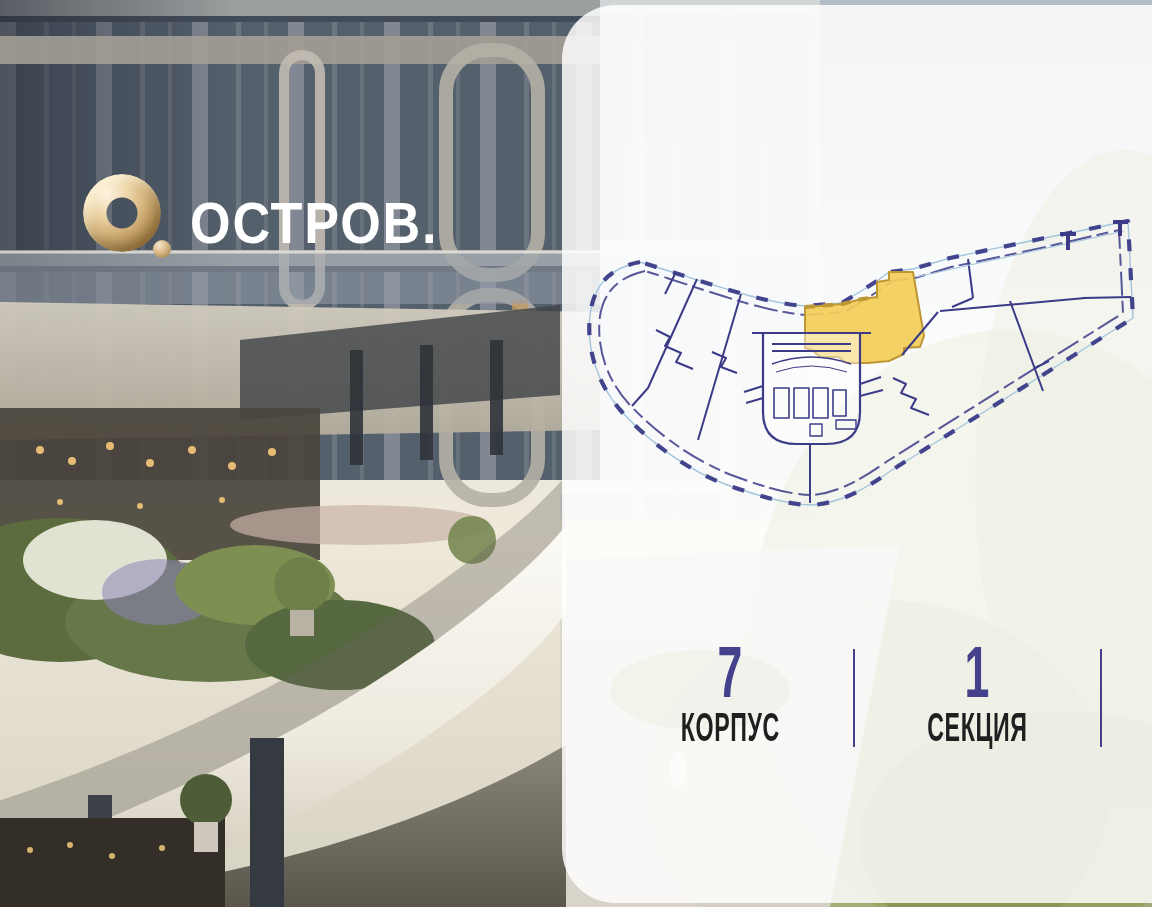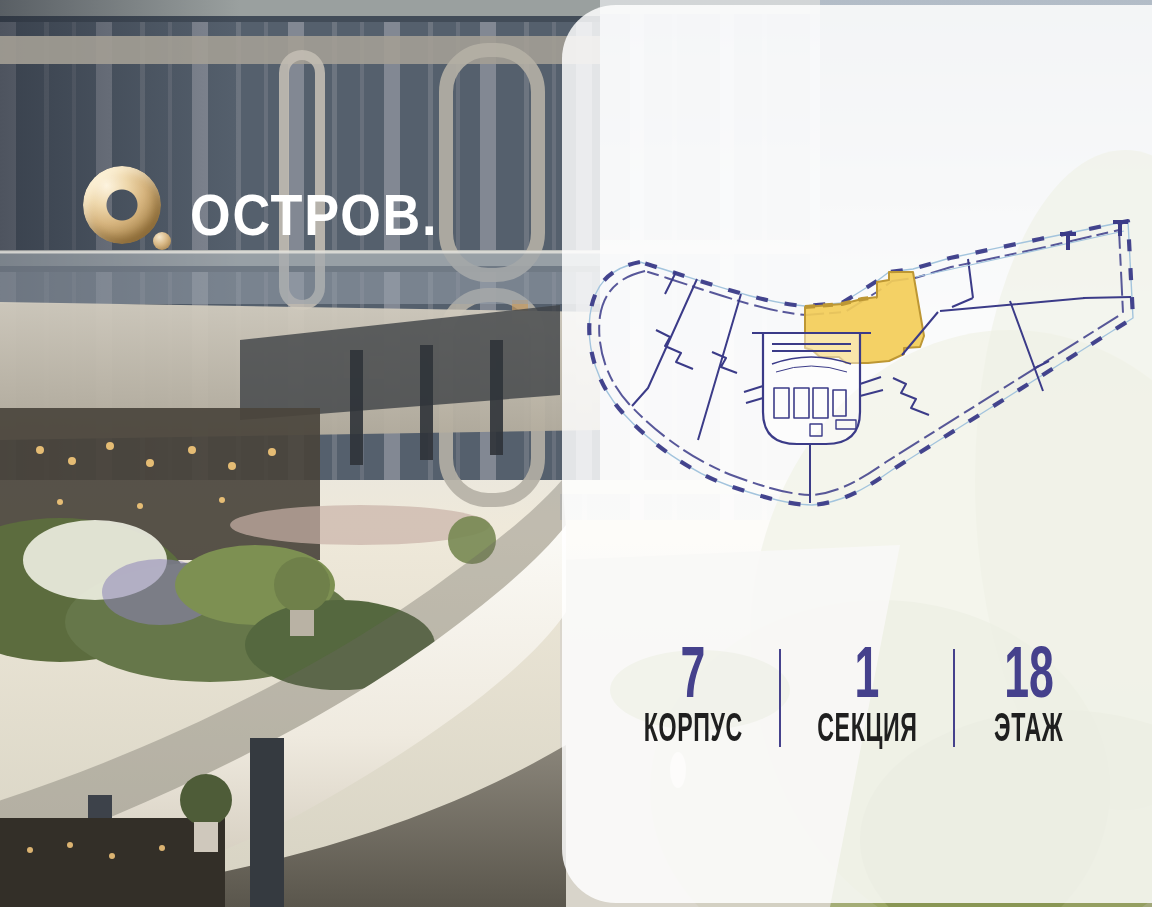--- a/index.html
+++ b/index.html
@@ -18,21 +18,21 @@
   .photo{position:absolute;inset:0;}
   
   .panel{
     position:absolute;left:562px;top:5px;right:-60px;bottom:4px;
     background:rgba(255,255,255,0.84);
     border-radius:54px;
   }
   
   .floorplan{position:absolute;left:560px;top:200px;width:600px;height:320px;}
   
-  .logo{position:absolute;left:80px;top:160px;width:420px;height:100px;}
+  .logo{position:absolute;left:80px;top:168px;width:420px;height:100px;}
   .logo-ring{
     position:absolute;left:3px;top:6px;width:78px;height:78px;border-radius:50%;
     background:radial-gradient(circle at 30% 25%, #fdf4e0 0%, #eed7ab 26%, #d6b47e 48%, #ab884f 74%, #8f6d3f 100%);
     box-shadow:inset -5px -7px 10px rgba(90,60,20,.35), inset 4px 6px 9px rgba(255,246,222,.75);
     -webkit-mask:radial-gradient(circle at 50% 50%, transparent 15px, #000 16px);
     mask:radial-gradient(circle at 50% 50%, transparent 15px, #000 16px);
   }
   .logo-dot{
     position:absolute;left:73px;top:72px;width:18px;height:18px;border-radius:50%;
     background:radial-gradient(circle at 35% 28%, #f6e8cc 0%, #d8b886 45%, #a8854f 85%);
@@ -239,19 +239,15 @@
     <div class="info-col">
       <div class="info-value">7</div>
       <div class="info-label">КОРПУС</div>
     </div>
     <div class="info-divider"></div>
     <div class="info-col">
       <div class="info-value">1</div>
       <div class="info-label">СЕКЦИЯ</div>
     </div>
     <div class="info-divider"></div>
-    <div class="info-col">
-      <div class="info-value">18</div>
-      <div class="info-label">ЭТАЖ</div>
-    </div>
   </div>
 
 </div>
 
 </body></html>

